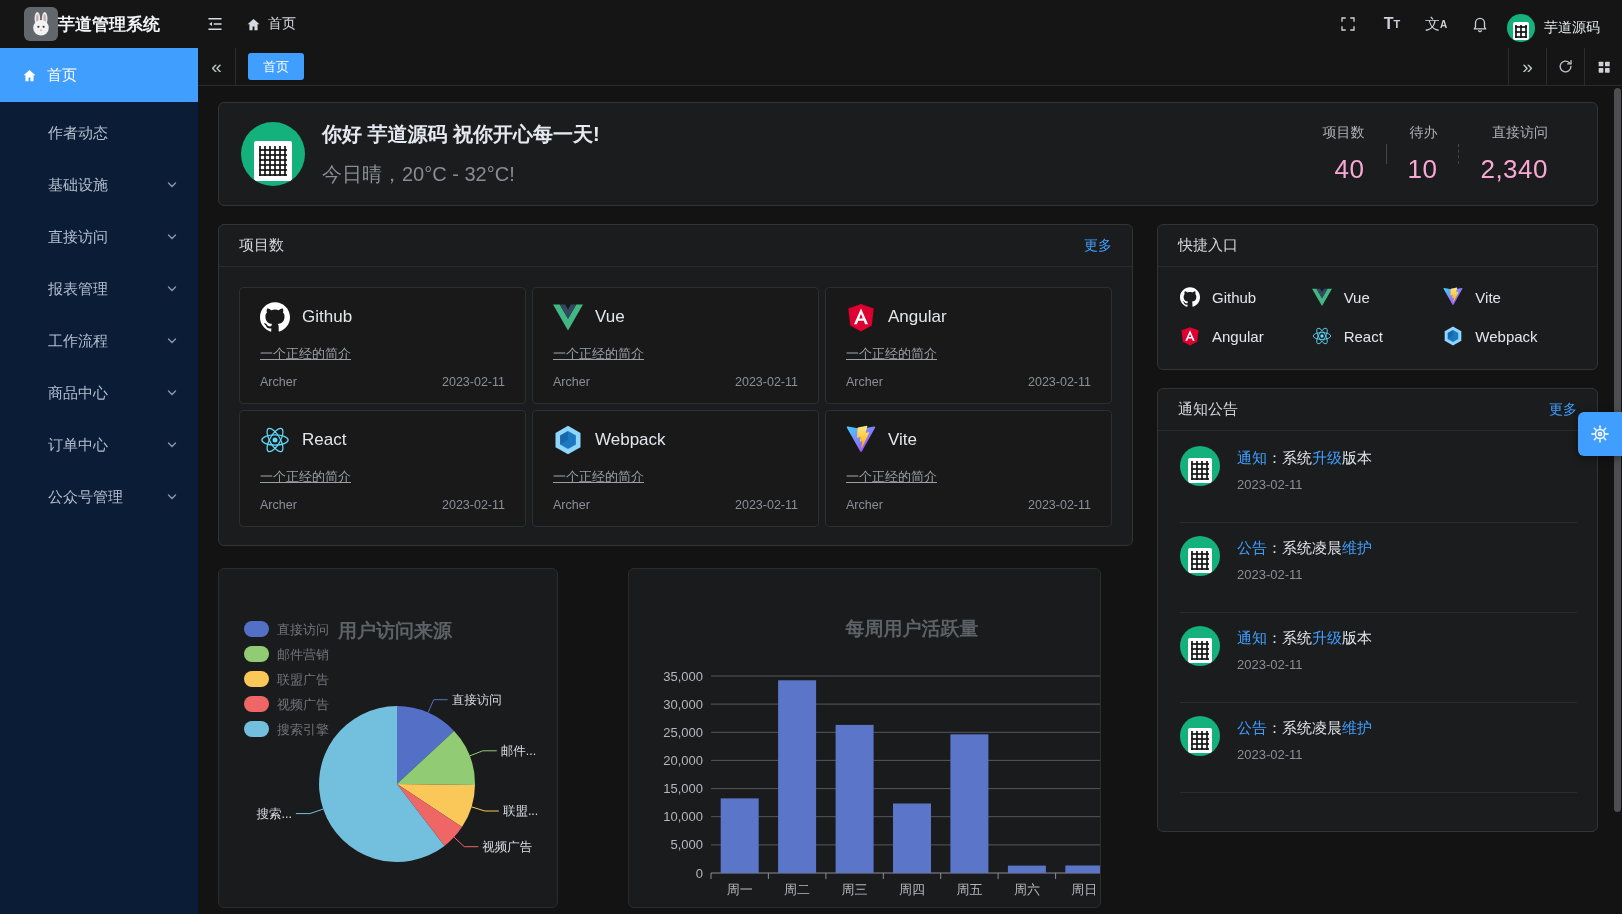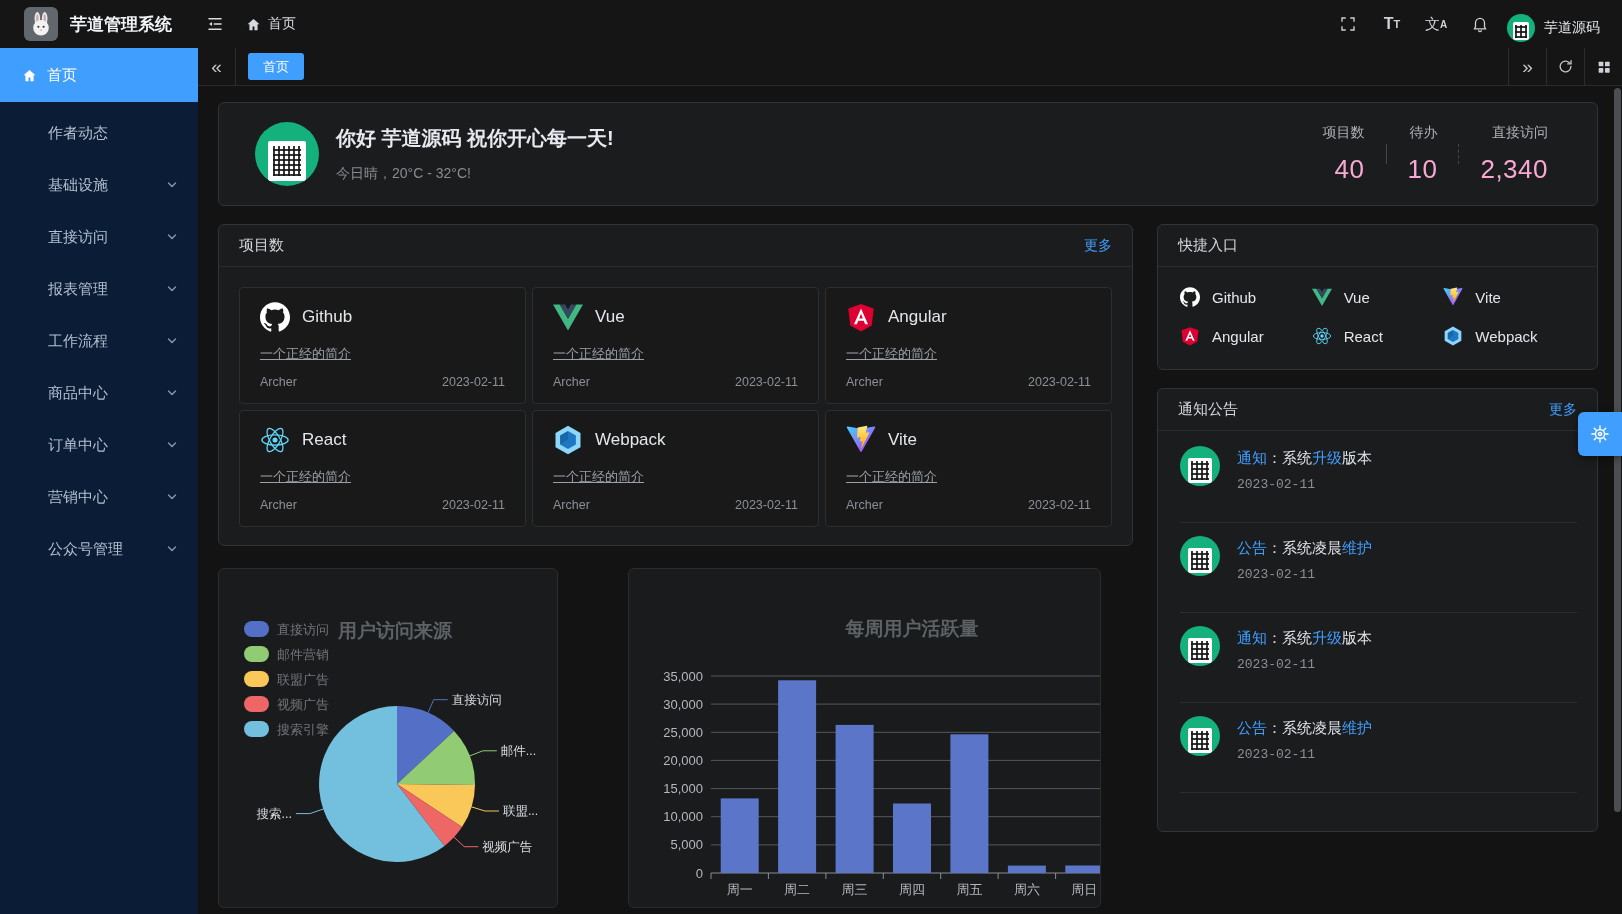--- a/index.html
+++ b/index.html
@@ -2,21 +2,21 @@
 <html><head>
 <meta charset="utf-8">
 <style>
   * { margin:0; padding:0; box-sizing:border-box; }
   html,body { width:1622px; height:914px; overflow:hidden; background:#131314;
     font-family:"Liberation Sans","DejaVu Sans",sans-serif; color:#dfe3ea; }
 
   
   .topbar { position:absolute; left:0; top:0; width:1622px; height:48px; background:#151516;
     display:flex; align-items:center; z-index:5; }
-  .logo-area { width:198px; display:flex; align-items:center; gap:12px; padding-left:24px; flex:0 0 198px; }
+  .logo-area { width:198px; display:flex; align-items:center; padding-left:24px; flex:0 0 198px; }
   .logo-box { width:34px; height:34px; border-radius:6px; background:#62666d; display:flex; align-items:center; justify-content:center; overflow:hidden; }
   .app-title { font-size:17px; font-weight:700; color:#f2f4f7; white-space:nowrap; }
   .tb-btn { display:flex; align-items:center; justify-content:center; width:34px; height:48px; cursor:pointer; color:#ced1d6; }
   .breadcrumb { display:flex; align-items:center; gap:7px; margin-left:14px; color:#d6d9de; font-size:14px; cursor:pointer; }
   .tb-spacer { flex:1; }
   .tb-actions { display:flex; align-items:center; gap:10px; padding-right:22px; }
   .tt-icon { font-weight:700; color:#ced1d6; letter-spacing:0; }
   .tt-icon .big { font-size:16px; } .tt-icon .small { font-size:11px; }
   .locale-icon { color:#ced1d6; }
   .locale-icon .zh { font-size:15px; } .locale-icon .en { font-size:10px; font-weight:700; }
@@ -52,24 +52,24 @@
   .tab-chip.active { background:#409eff; color:#fff; }
 
   
   .content { position:absolute; left:198px; top:86px; width:1424px; height:828px; padding:16px 24px 0 20px; }
   .panel { background:#1b1c1d; border:1px solid #323335; border-radius:6px; }
   .panel-header { height:42px; display:flex; align-items:center; justify-content:space-between;
     padding:0 20px; border-bottom:1px solid #2a2b2e; }
   .panel-title { font-size:15px; color:#d4d7dc; }
   .more-link { font-size:14px; color:#409eff; cursor:pointer; }
 
-  .greeting { height:104px; display:flex; align-items:center; padding:0 28px 0 36px; margin-bottom:18px; }
+  .greeting { height:104px; display:flex; align-items:center; padding:0 28px 0 22px; margin-bottom:18px; }
   .greet-text { margin-left:17px; }
   .greet-title { font-size:20px; font-weight:600; color:#e6eaf0; }
-  .greet-sub { font-size:14px; color:#878c93; margin-top:13px; }
+  .greet-sub { font-size:20px; color:#878c93; margin-top:13px; }
   .greet-stats { margin-left:auto; display:flex; align-items:center; }
   .stat { text-align:right; padding:0 21px; }
   .stat .lbl { font-size:14px; color:#aeb2b8; }
   .stat .val { font-size:26px; color:#f9a8d4; margin-top:12px; letter-spacing:.5px; }
   .stat-divider { width:0; height:20px; border-left:1px solid #44464b; }
 
   .cols { display:flex; gap:24px; }
   .col-left { width:915px; flex:0 0 915px; }
   .col-right { width:441px; flex:0 0 441px; }
 
@@ -84,21 +84,21 @@
   .charts-row { display:flex; gap:22px; }
   .chart-card { background:#1a1b1c; border:1px solid #2b2c2e; border-radius:6px; height:340px; position:relative; overflow:hidden; }
   .pie-card { width:340px; }
   .bar-card { width:473px;margin-left:48px; }
 
   .shortcuts-panel { height:146px; margin-bottom:18px; }
   .shortcut-grid { display:grid; grid-template-columns:repeat(3,1fr); row-gap:13px; padding:17px 22px; }
   .shortcut-item { display:flex; align-items:center; gap:12px; font-size:15px; color:#e2e6ec; cursor:pointer; height:26px; }
 
   .notices-panel { height:444px; }
-  .notice-list { padding:2px 20px 0 22px;font-family:Liberation Mono, monospace; }
+  .notice-list { padding:2px 20px 0 22px; }
   .notice-item { height:90px; display:flex; gap:17px; padding-top:13px; border-bottom:1px solid #2b2c2e; cursor:pointer; }
   .notice-title { font-size:15px; color:#dfe3ea; margin-top:3px; }
   .notice-title .hl { color:#409eff; }
   .notice-date { font-size:13px; color:#8b9097; margin-top:9px; }
 
   
   .gear-fab { position:absolute; right:0; top:412px; width:44px; height:44px; background:#409eff;
     border:none; border-radius:6px 0 0 6px; display:flex; align-items:center; justify-content:center;
     cursor:pointer; z-index:9; box-shadow:0 2px 8px rgba(0,0,0,.45); }
   .page-scrollbar { position:absolute; right:1px; top:86px; width:7px; height:828px; z-index:8; }
@@ -214,28 +214,20 @@
       <div class="side-item">
         <span>商品中心</span>
         <span class="chev">
           <svg width="12" height="12" viewBox="0 0 12 12" fill="none" stroke="#9fabbc" stroke-width="1.4" stroke-linecap="round">
             <path d="M2.5 4l3.5 3.5L9.5 4"></path>
           </svg>
         </span>
       </div>
       <div class="side-item">
         <span>订单中心</span>
-        <span class="chev">
-          <svg width="12" height="12" viewBox="0 0 12 12" fill="none" stroke="#9fabbc" stroke-width="1.4" stroke-linecap="round">
-            <path d="M2.5 4l3.5 3.5L9.5 4"></path>
-          </svg>
-        </span>
-      </div>
-      <div class="side-item">
-        <span>营销中心</span>
         <span class="chev">
           <svg width="12" height="12" viewBox="0 0 12 12" fill="none" stroke="#9fabbc" stroke-width="1.4" stroke-linecap="round">
             <path d="M2.5 4l3.5 3.5L9.5 4"></path>
           </svg>
         </span>
       </div>
       <div class="side-item">
         <span>公众号管理</span>
         <span class="chev">
           <svg width="12" height="12" viewBox="0 0 12 12" fill="none" stroke="#9fabbc" stroke-width="1.4" stroke-linecap="round">

